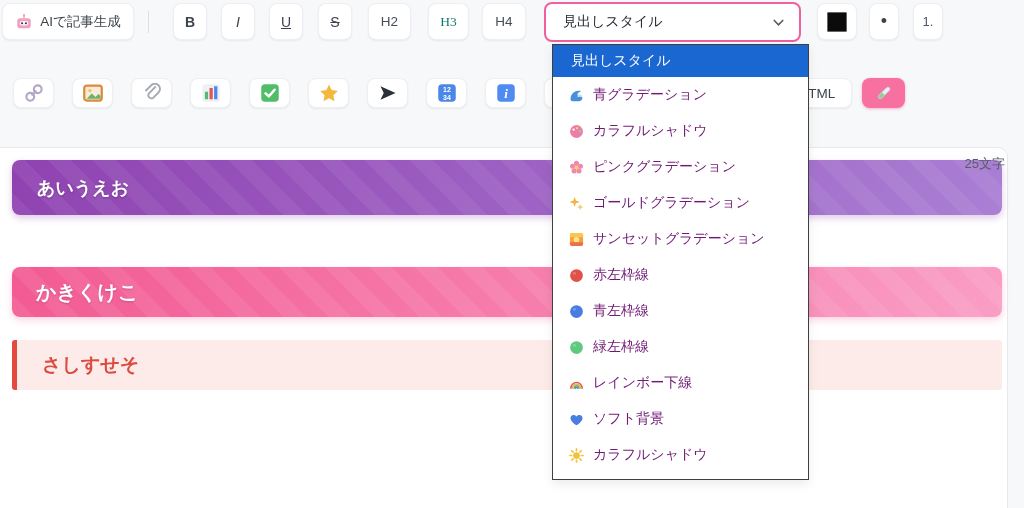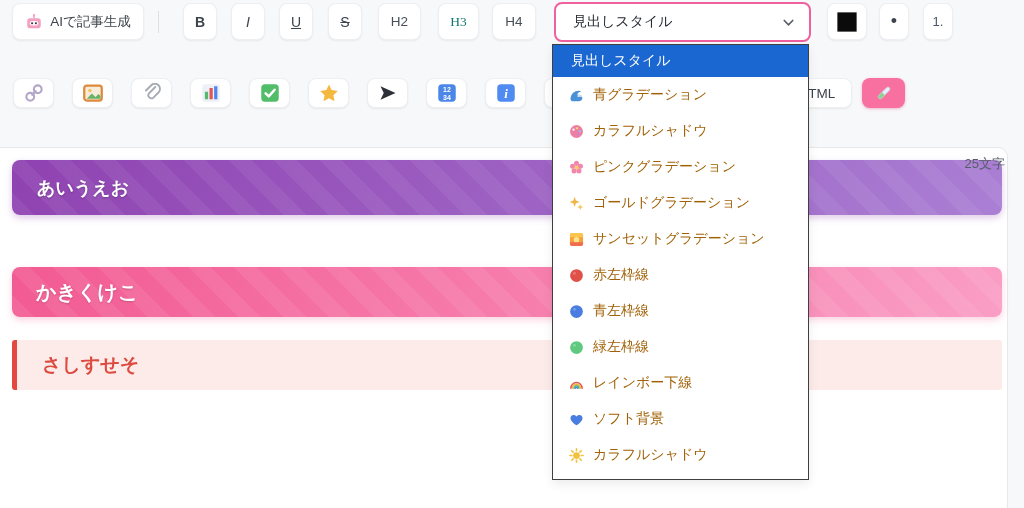--- a/index.html
+++ b/index.html
@@ -8,21 +8,21 @@
 
   
   .tbtn {
     background:#fff; border:1px solid #edeff2; border-radius:8px;
     box-shadow:0 1px 2px rgba(25,35,55,0.07);
     display:flex; align-items:center; justify-content:center;
     font-size:14px; color:#3c434b; cursor:pointer; flex:none;
   }
 
   
-  .row1 { position:absolute; top:3px; left:12px; display:flex; align-items:flex-start; z-index:5; }
+  .row1 { position:absolute; top:3px; left:2px; display:flex; align-items:flex-start; z-index:5; }
   .ai-btn { width:132px; height:37px; gap:7px; margin-right:14px; font-size:13.5px; }
   .sep { width:1px; height:22px; background:#dcdfe3; margin:8px 24px 0 0; flex:none; }
   .fmt-group { display:flex; }
   .fmt-group .tbtn { width:34px; height:37px; }
   .fmt-group .tbtn:nth-child(1){ font-weight:bold; margin-right:14px; }
   .fmt-group .tbtn:nth-child(2){ font-style:italic; margin-right:14px; }
   .fmt-group .tbtn:nth-child(3){ text-decoration:underline; margin-right:15px; }
   .fmt-group .tbtn:nth-child(4){ text-decoration:line-through; margin-right:16px; }
   .fmt-group .tbtn:nth-child(5){ width:43px; font-size:13.5px; color:#474e57; margin-right:17px; }
   .fmt-group .tbtn:nth-child(6){ width:41px; font-size:13.5px; color:#0f766e; margin-right:13px;font-family:Liberation Serif, serif; }
@@ -82,21 +82,21 @@
   }
 
   
   .style-menu {
     position:absolute; left:552px; top:44px; width:257px;
     background:#fff; border:1px solid #3f3f3f; z-index:30; padding-bottom:6px;
     box-shadow:0 4px 10px rgba(0,0,0,0.08);
   }
   .menu-item {
     height:36px; display:flex; align-items:center; gap:9px;
-    padding:0 16px; font-size:14px; color:#a16207; cursor:pointer;
+    padding:0 16px; font-size:14px; color:#701a75; cursor:pointer;
   }
   .menu-item.selected { height:32px; color:#fff; padding-left:18px; }
 </style>
 </head>
 <body>
 
 <div class="page">
 
   <div class="row1">
     <button class="tbtn ai-btn">

